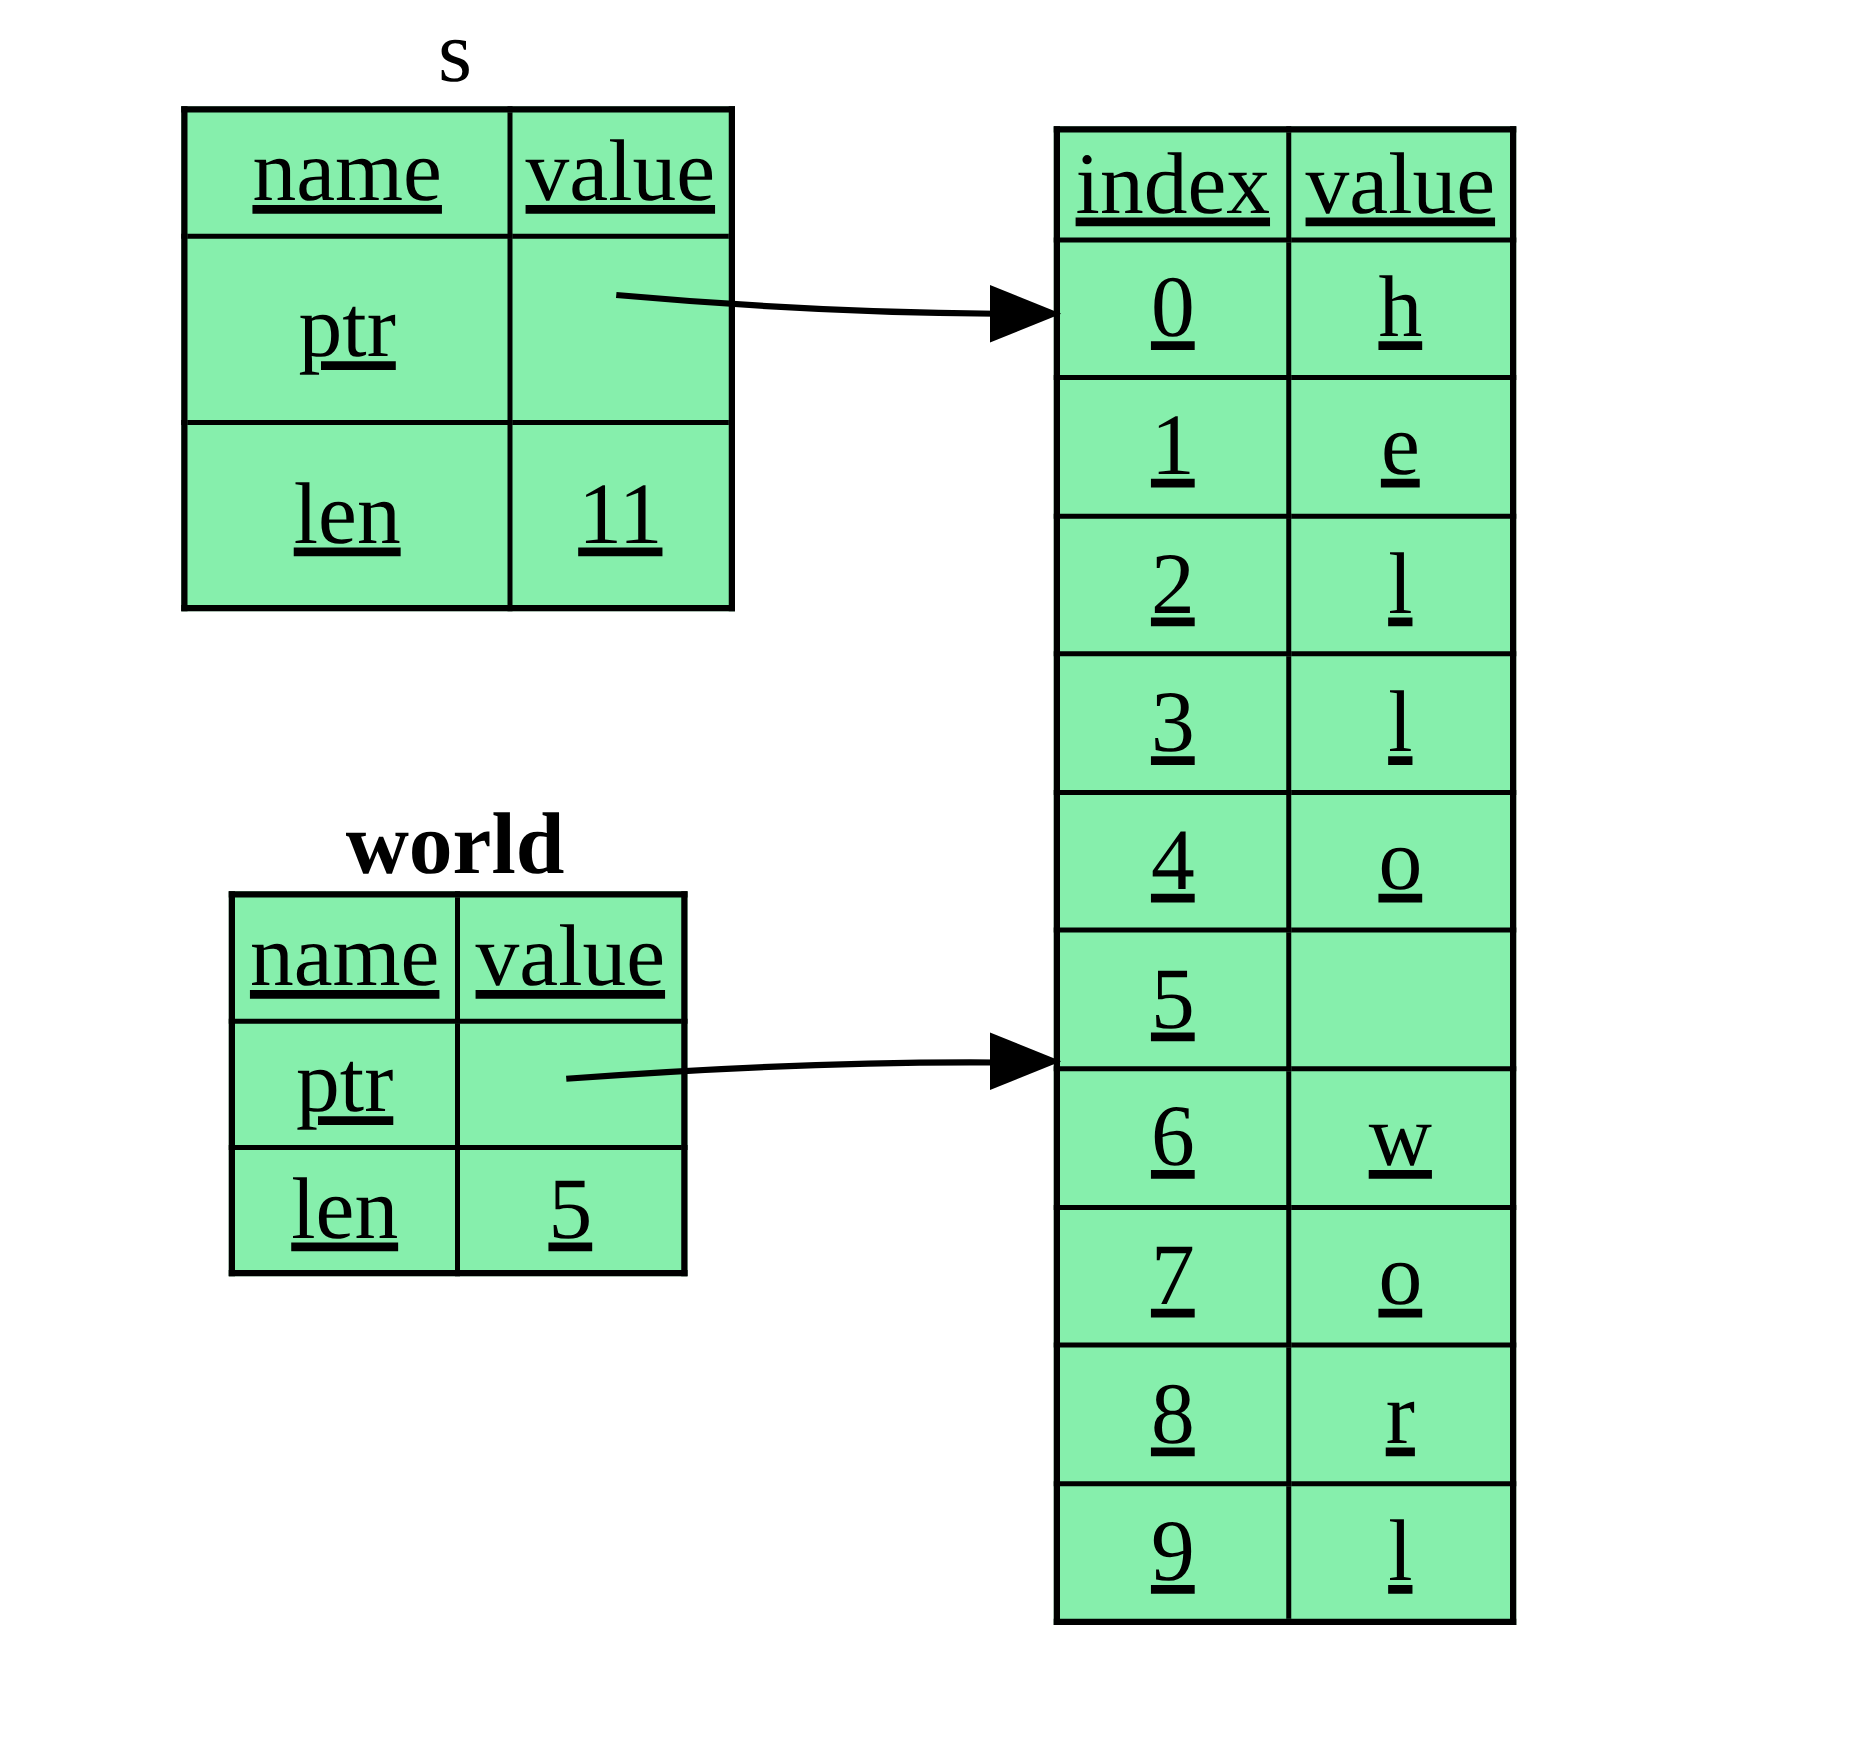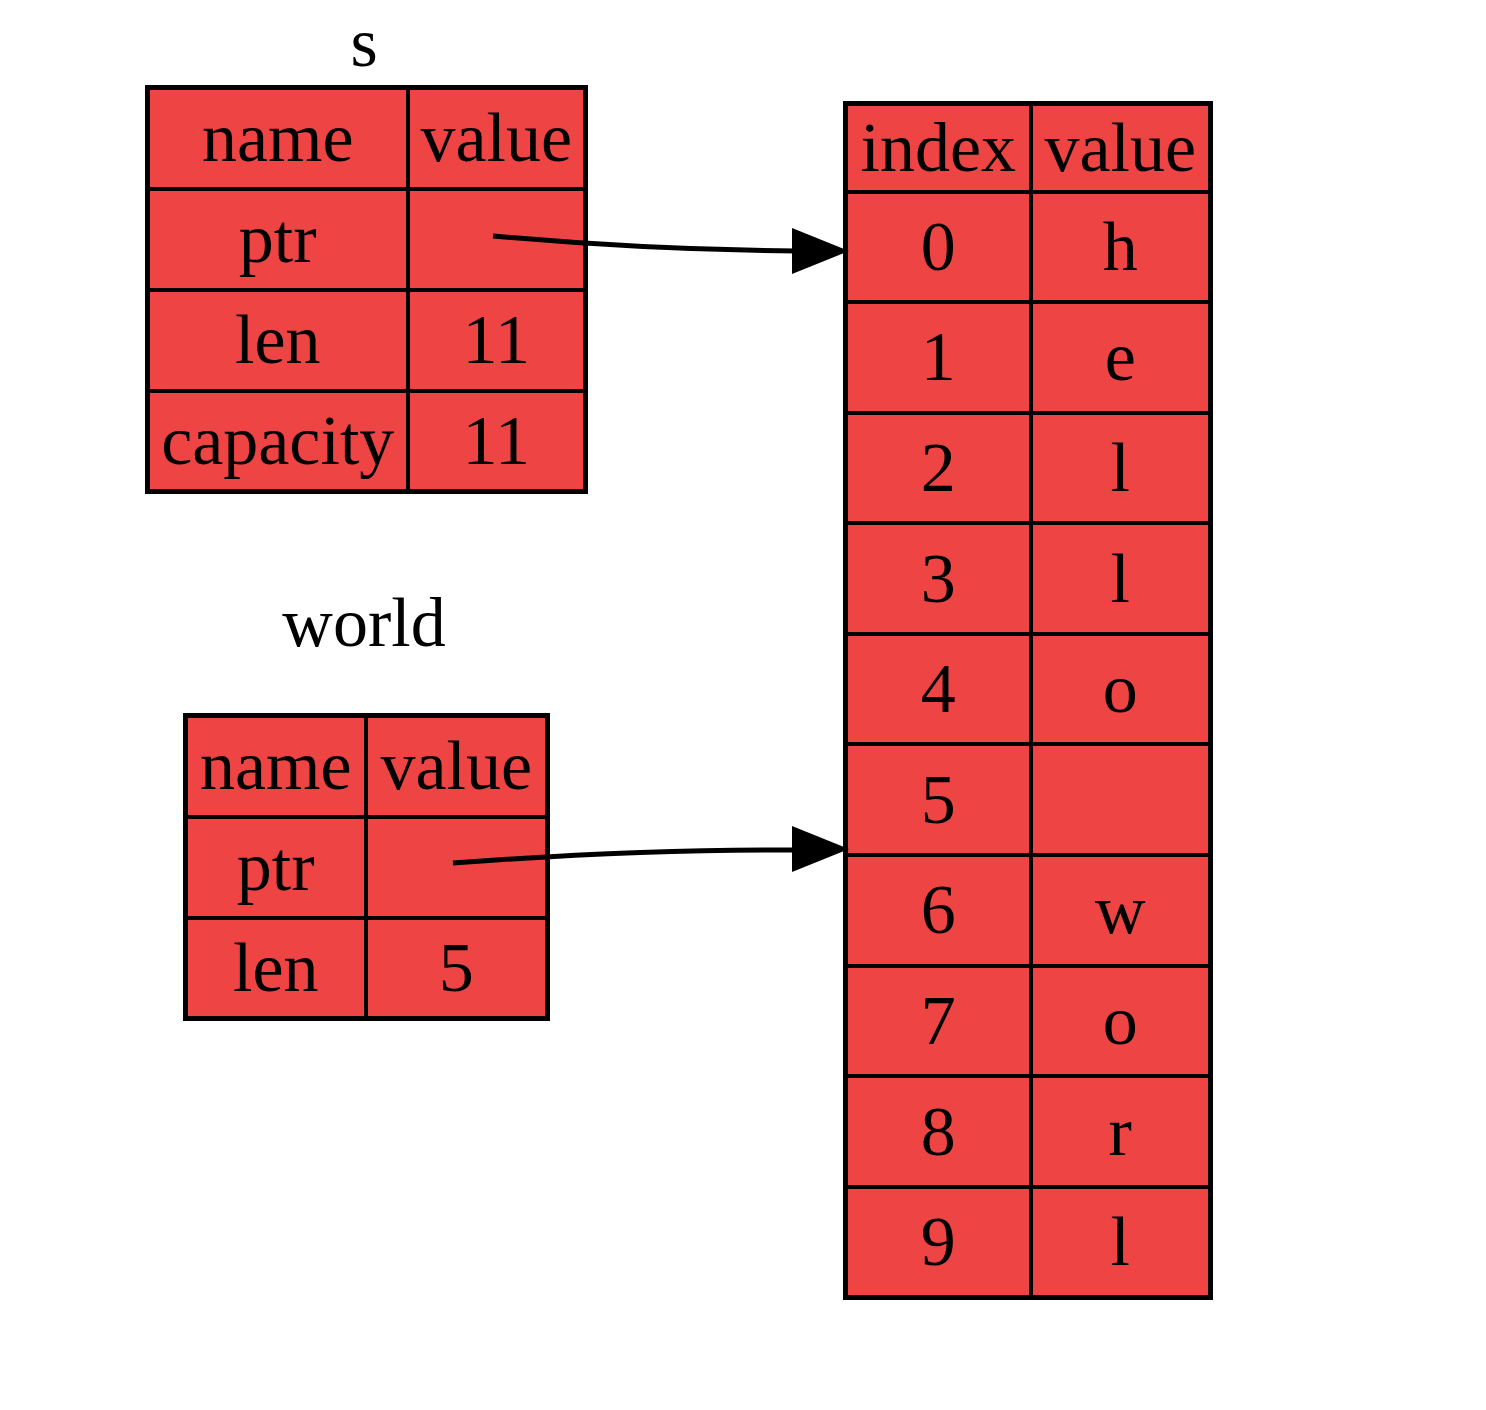--- a/index.html
+++ b/index.html
@@ -19,39 +19,40 @@
     position: absolute;
     text-align: center;
     font-size: 70px;
     line-height: 70px;
     color: #000000;
   }
   table.tbl {
     position: absolute;
     border-collapse: collapse;
     table-layout: fixed;
-    background: #ef4444;
+    background: #86efac;
+    text-decoration: underline;
   }
   table.tbl th, table.tbl td {
     border: 4px solid #000000;
     text-align: center;
     vertical-align: middle;
     font-weight: normal;
     font-size: 70px;
     line-height: 1;
     padding: 0;
     overflow: hidden;
   }
   table.tbl tr { height: 101px; }
   #s-table      { left: 145px; top: 85px;  width: 438px; height: 404px; border: 5px solid #000; }
   #world-table  { left: 183px; top: 713px; width: 362px; height: 303px; border: 5px solid #000; }
   #memory-table { left: 843px; top: 101px; width: 365px; height: 1199px; border: 5px solid #000; }
   #memory-table tr.hdr { height: 88px; }
   #s-title     { left: 145px; top: 8px;   width: 438px; }
-  #world-title { left: 183px; top: 588px; width: 362px; }
+  #world-title { left: 183px; top: 641px; width: 362px; font-weight: bold; }
   .arrows-overlay {
     position: absolute;
     left: 0; top: 0;
     width: 1486px;
     height: 1410px;
     pointer-events: none;
   }
 </style>
 </head>
 <body>
@@ -66,24 +67,20 @@
         <th style="width:178px">value</th>
       </tr>
     </thead>
     <tbody>
       <tr>
         <td>ptr</td>
         <td></td>
       </tr>
       <tr>
         <td>len</td>
-        <td>11</td>
-      </tr>
-      <tr>
-        <td>capacity</td>
         <td>11</td>
       </tr>
     </tbody>
   </table>
 
   <div class="tbl-title" id="world-title">world</div>
   <table class="tbl" id="world-table">
     <thead>
       <tr>
         <th style="width:180px">name</th>

